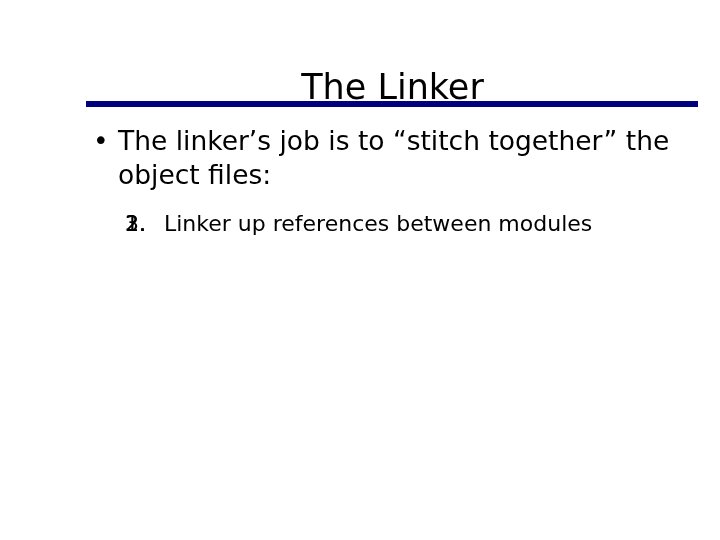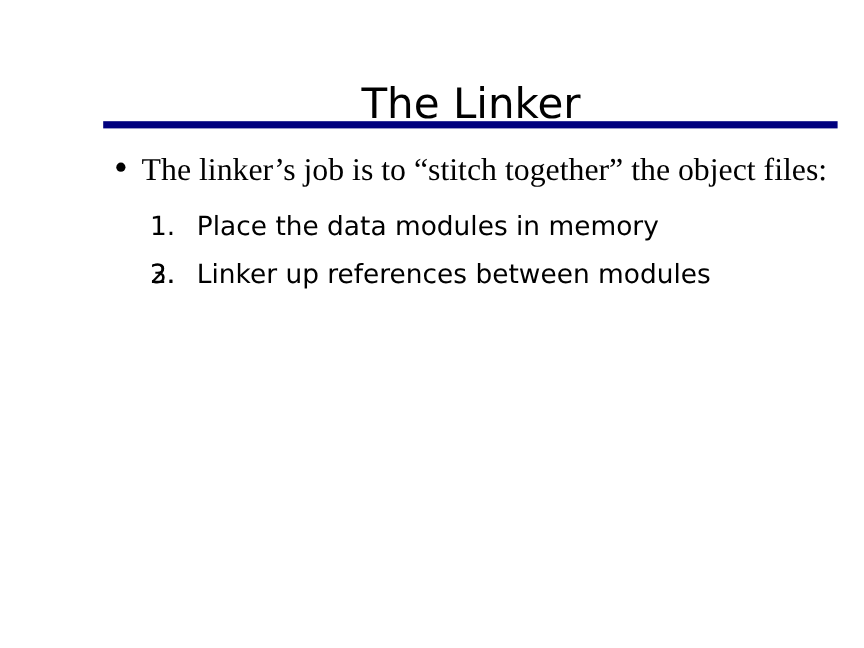--- a/index.html
+++ b/index.html
@@ -72,21 +72,20 @@
     position: absolute;
     left: 60px;
     top: 0;
     font-size: 26.5px;
     line-height: 34px;
     color: #000000;
   }
 
   .bullet-text {
     display: block;
-    font-family: Liberation Serif, serif;
   }
 
   
   .numbered-list {
     margin: 0;
     padding: 0;
     list-style: none;
     position: relative;
     top: 12px;
   }
@@ -124,21 +123,20 @@
   <div class="body-block">
 
     <div class="bullet-row">
       <span class="bullet-marker">•</span>
       <span class="bullet-text">The linker’s job is to “stitch together” the object files:</span>
     </div>
 
     <ol class="numbered-list">
       <li class="numbered-item">
         <span class="numbered-marker">1.</span>
-        <span>Place the data modules in memory</span>
       </li>
       <li class="numbered-item">
         <span class="numbered-marker">2.</span>
       </li>
       <li class="numbered-item">
         <span class="numbered-marker">3.</span>
         <span>Linker up references between modules</span>
       </li>
     </ol>
 

